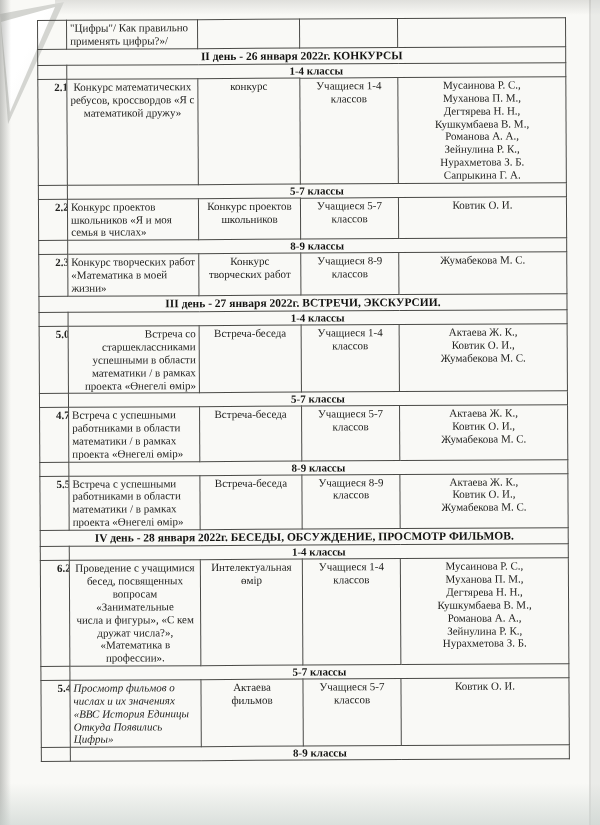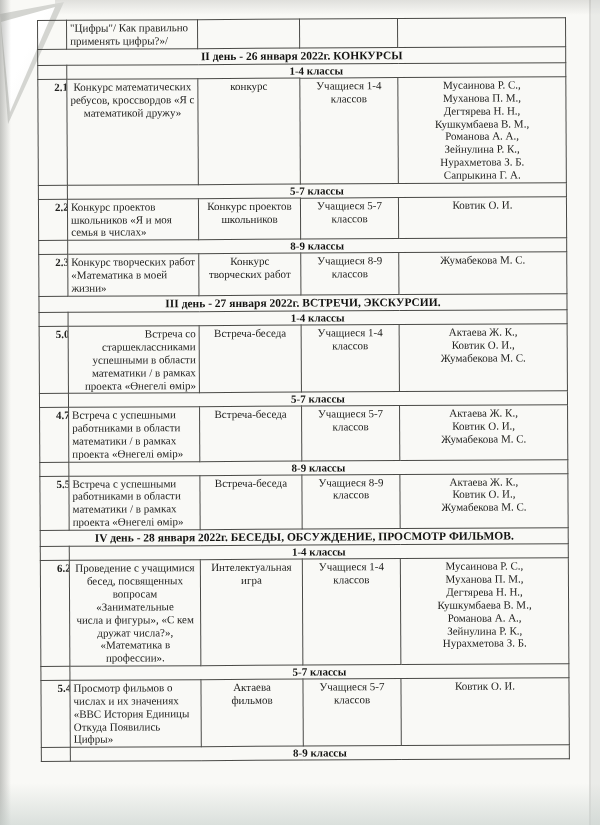--- a/index.html
+++ b/index.html
@@ -258,40 +258,40 @@
   <tr>
     <td class="num-cell">6.2</td>
     <td class="activity-cell" style="text-align: center;">Проведение с учащимися
 бесед, посвященных
 вопросам «Занимательные
 числа и фигуры», «С кем
 дружат числа?»,
 «Математика в
 профессии».</td>
     <td class="format-cell">Интелектуальная
-игра</td>
+өмір</td>
     <td class="participants-cell">Учащиеся 1-4
 классов</td>
     <td class="responsible-cell">Мусаинова Р. С.,
 Муханова П. М.,
 Дегтярева Н. Н.,
 Кушкумбаева В. М.,
 Романова А. А.,
 Зейнулина Р. К.,
 Нурахметова З. Б.</td>
   </tr>
 
   <tr>
     <td class="num-cell"></td>
     <td colspan="4" class="classes-cell">5-7 классы</td>
   </tr>
 
   <tr>
     <td class="num-cell">5.4</td>
-    <td class="activity-cell" style="text-align: left;">Просмотр фильмов о
+    <td class="activity-cell" style="text-align: left; font-style: italic;">Просмотр фильмов о
 числах и их значениях
 «ВВС История Единицы
 Откуда Появились
 Цифры»</td>
     <td class="format-cell">Актаева
 фильмов</td>
     <td class="participants-cell">Учащиеся 5-7
 классов</td>
     <td class="responsible-cell">Ковтик О. И.</td>
   </tr>

